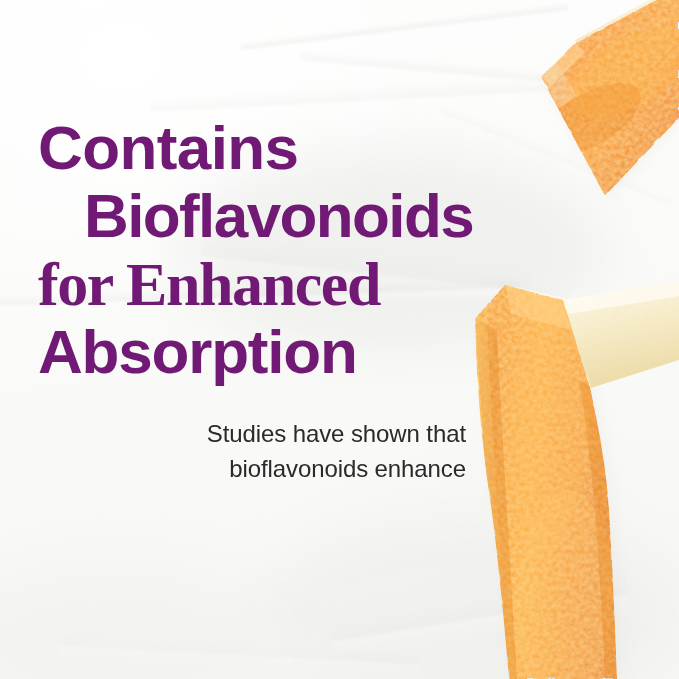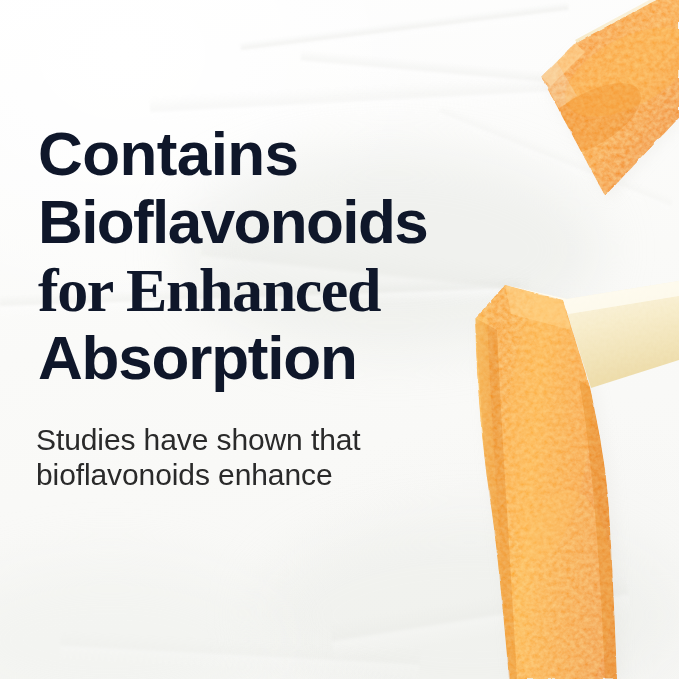--- a/index.html
+++ b/index.html
@@ -53,44 +53,45 @@
     filter: blur(26px);
   }
   .shade.s1 { left: 180px; top: 150px; width: 420px; height: 200px; background: rgba(226,228,222,0.40); }
   .shade.s2 { left: 260px; top: 520px; width: 420px; height: 190px; background: rgba(230,231,226,0.35); }
   .shade.s3 { left: -60px; top: 560px; width: 340px; height: 160px; background: rgba(238,239,235,0.45); }
 
   
   .headline {
     position: absolute;
     left: 38px;
-    top: 78px;
+    top: 72px;
     width: 470px;
     font-size: 62px;
     line-height: 68px;
     font-weight: 700;
     letter-spacing: -1.1px;
-    color: #0f172a;
+    color: #701a75;
   }
   .headline .hl-line { display: block; white-space: nowrap; }
   .hl-1 { letter-spacing: -0.6px; }
-  .hl-2 { letter-spacing: -1.6px; }
+  .hl-2 { letter-spacing: -1.6px; margin-left: 46px; }
   .hl-3 { letter-spacing: -1.4px; font-family: Liberation Serif, serif; }
   .hl-4 { letter-spacing: -1.2px; }
 
   .body-copy {
     position: absolute;
     left: 36px;
     top: 392px;
     width: 430px;
-    font-size: 30px;
+    font-size: 24px;
     line-height: 35px;
     font-weight: 400;
     letter-spacing: -0.1px;
     color: #2A2A2A;
+    text-align: right;
   }
   .body-copy .bc-line { display: block; white-space: nowrap; }
 
   
   .peel-layer {
     position: absolute;
     right: 0;
     top: 0;
     width: 240px;
     height: 679px;

